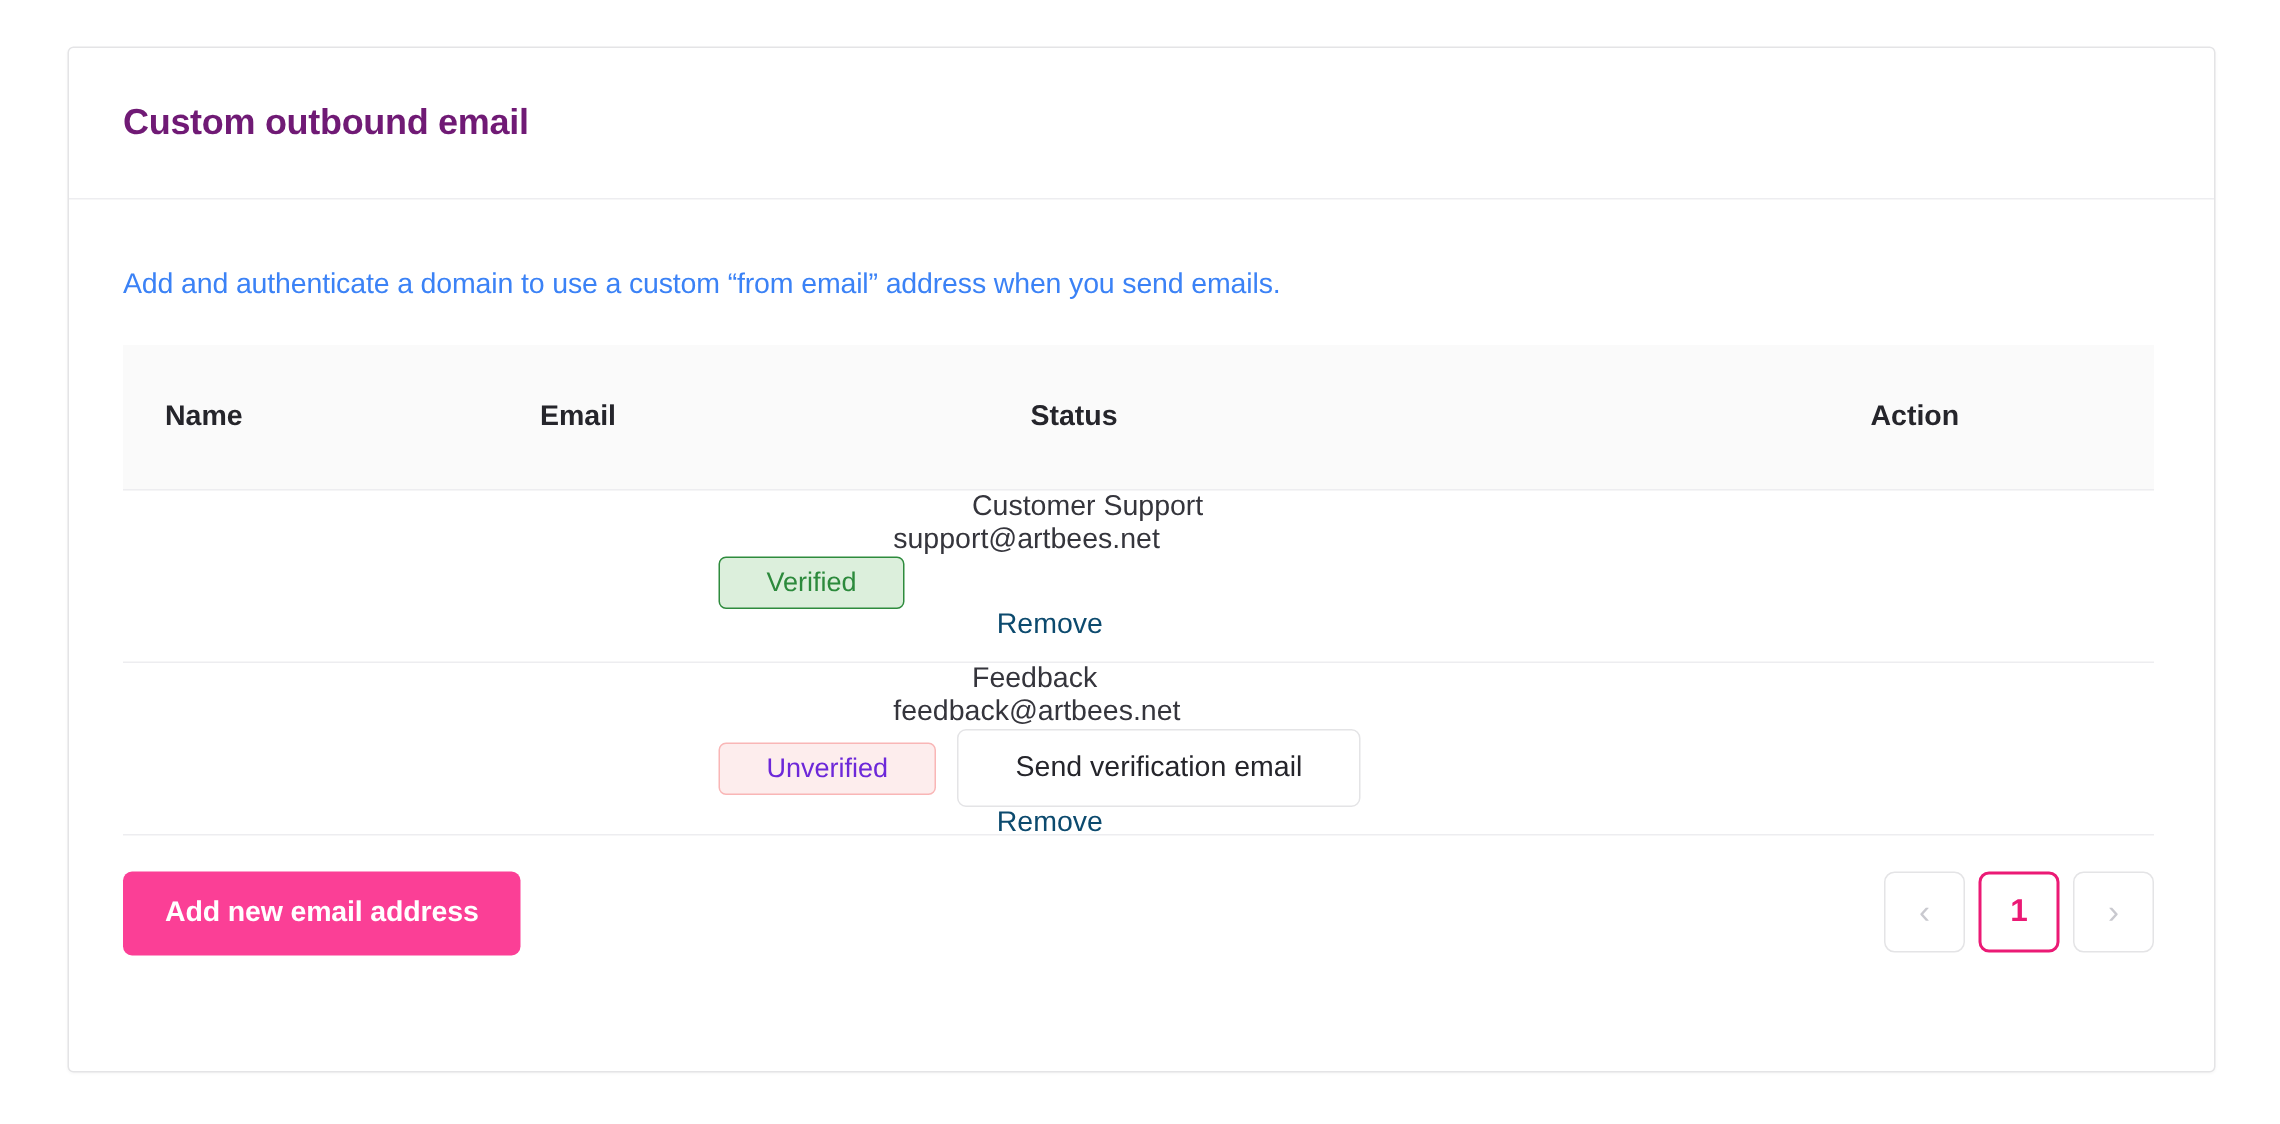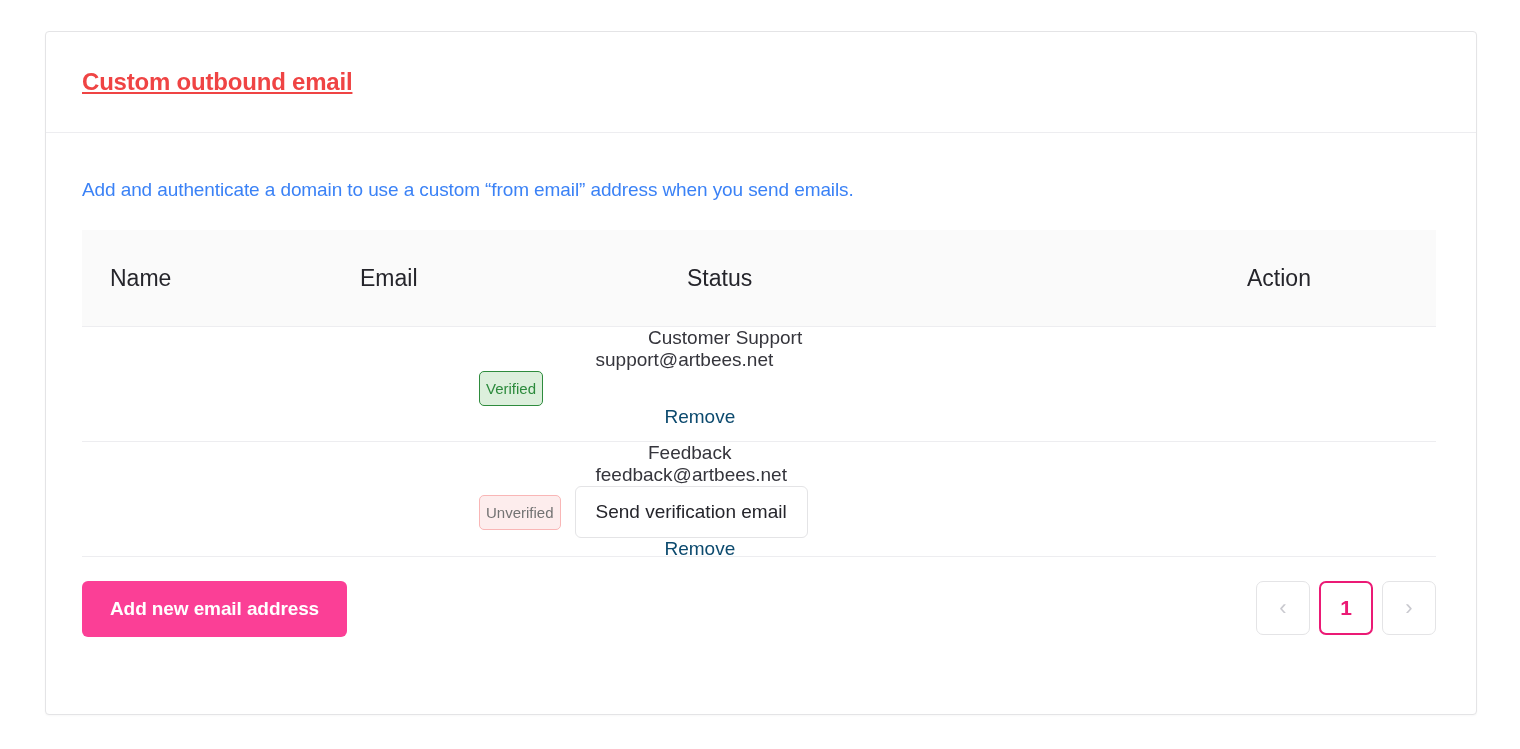--- a/index.html
+++ b/index.html
@@ -39,23 +39,22 @@
     border-bottom: 1px solid #ededf0;
     box-sizing: border-box;
     display: flex;
     align-items: center;
     padding-left: 36px;
   }
 
   .card-title {
     font-size: 24px;
     font-weight: 700;
-    color: #ef4444;
+    color: #701a75;
     letter-spacing: -0.2px;
-    text-decoration: underline;
   }
 
   .card-body {
     padding: 0 36px;
   }
 
   .description {
     font-size: 19px;
     color: #3b82f6;
     margin-top: 46px;
@@ -83,58 +82,58 @@
     border-bottom: 1px solid #ededf0;
     flex-direction: column;
   }
 
   .col-name   { width: 278px; padding-left: 28px; box-sizing: border-box; }
   .col-email  { width: 327px; }
   .col-status { width: 560px; display: flex; align-items: center; }
   .col-action { width: 189px; display: flex; justify-content: flex-start; }
 
   .th {
-    font-size: 23px;
-    font-weight: 400;
+    font-size: 19px;
+    font-weight: 700;
     color: #25252b;
   }
 
   .td {
     font-size: 19px;
     color: #35353c;
     font-weight: 400;
   }
 
   
   .badge {
     display: inline-flex;
     align-items: center;
     justify-content: center;
     height: 35px;
-    padding: 0 6px;
+    padding: 0 31px;
     border-radius: 5px;
-    font-size: 15px;
+    font-size: 18px;
     box-sizing: border-box;
     white-space: nowrap;
   }
   .badge-verified {
     background: #dcefdc;
     border: 1px solid #2e8b3d;
     color: #2c8a3c;
   }
   .badge-unverified {
     background: #fdeded;
     border: 1px solid #f9b6b6;
-    color: #737373;
+    color: #6d28d9;
   }
 
   .send-btn {
     margin-left: 14px;
     height: 52px;
-    padding: 0 20px;
+    padding: 0 38px;
     background: #ffffff;
     border: 1px solid #e4e4e6;
     border-radius: 6px;
     font-family: "Liberation Sans", sans-serif;
     font-size: 19px;
     color: #25252b;
     cursor: pointer;
     white-space: nowrap;
   }
 

